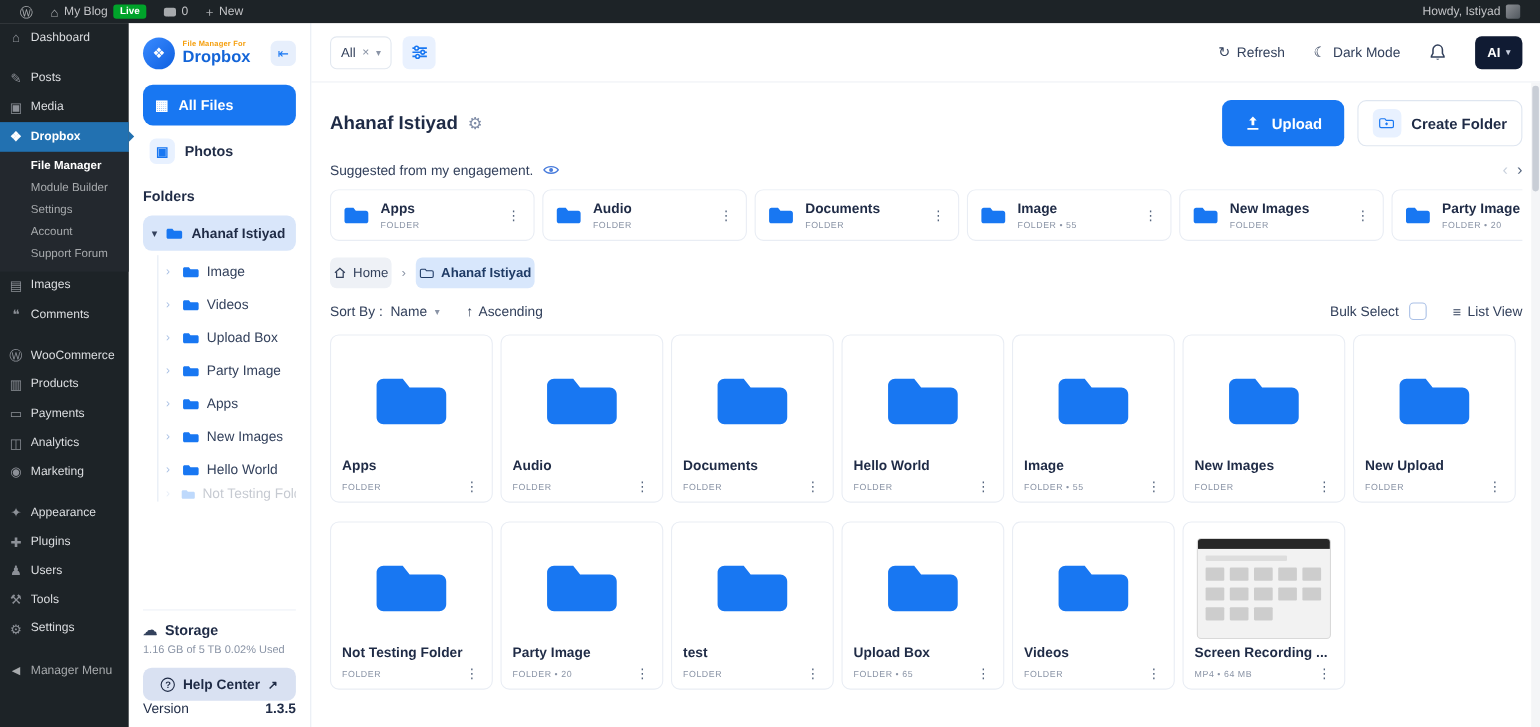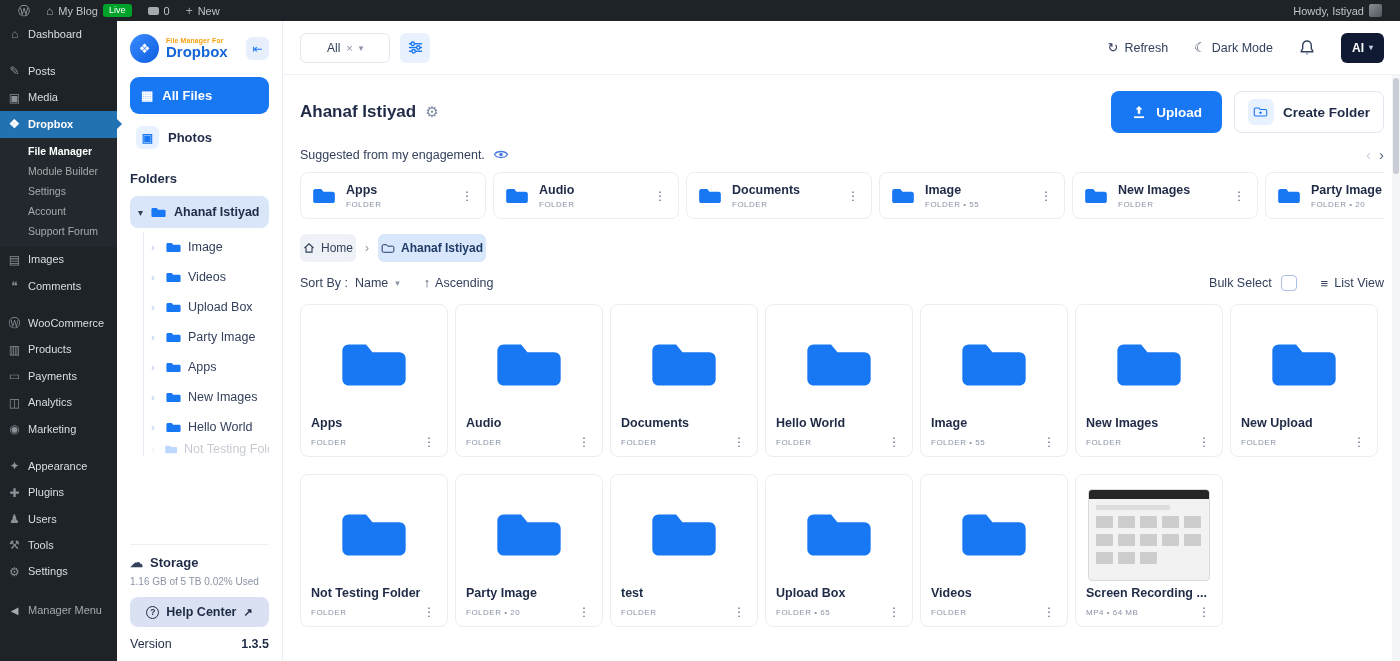--- a/index.html
+++ b/index.html
@@ -4,21 +4,21 @@
 <style>
   *{margin:0;padding:0;box-sizing:border-box;}
   html,body{width:1400px;height:661px;overflow:hidden;background:#fff;
     font-family:"Liberation Sans",sans-serif;color:#1f2b46;}
 
   
   .admin-bar{position:absolute;top:0;left:0;width:1400px;height:21px;background:#1d2327;
     color:#c3c4c7;display:flex;align-items:center;font-size:11px;padding:0 10px;z-index:60;}
   .ab-item{display:flex;align-items:center;gap:5px;padding:0 8px;height:100%;cursor:default;white-space:nowrap;}
   .ab-glyph{font-size:12px;line-height:1;color:#a7aaad;}
-  .live-badge{background:#00a32a;color:#fff;font-size:9px;font-weight:normal;border-radius:3px;padding:1px 6px;line-height:1.3;}
+  .live-badge{background:#00a32a;color:#fff;font-size:9px;font-weight:bold;border-radius:3px;padding:1px 6px;line-height:1.3;}
   .ab-bubble{width:11px;height:8px;background:#a7aaad;border-radius:2px;display:inline-block;position:relative;}
   .ab-bubble::after{content:'';position:absolute;left:2px;bottom:-3px;border:3px solid transparent;border-top-color:#a7aaad;border-left-width:2px;border-right-width:2px;}
   .ab-spacer{flex:1;}
   .ab-avatar{width:13px;height:13px;border-radius:2px;background:linear-gradient(135deg,#8c8f94,#50575e);}
 
   
   .wp-sidebar{position:absolute;top:21px;left:0;width:117px;height:640px;background:#1d2327;
     font-size:11px;z-index:10;overflow:visible;}
   .wp-item{display:flex;align-items:center;gap:7px;padding:6px 8px;color:#dcdee1;position:relative;cursor:pointer;line-height:1.2;}
   .wp-item .glyph{width:13px;text-align:center;color:#8c9097;font-size:12px;flex:0 0 13px;}
@@ -62,28 +62,28 @@
   .tree-row.faded{opacity:.28;height:14px;}
   .sidebar-bottom{margin-top:auto;border-top:1px solid #edf1f7;padding-top:10px;}
   .storage-row{display:flex;align-items:center;gap:7px;font-size:13px;font-weight:bold;color:#1f2b46;}
   .storage-row .glyph{font-size:13px;color:#33415c;}
   .storage-usage{margin-top:6px;font-size:10px;color:#8a94a6;}
   .help-btn{margin-top:10px;height:30px;background:#d9e1f2;border-radius:8px;display:flex;align-items:center;
     justify-content:center;gap:7px;font-size:12.5px;font-weight:bold;color:#1f2b46;cursor:pointer;}
   .help-q{width:13px;height:13px;border:1.3px solid #1f2b46;border-radius:50%;font-size:8.5px;font-weight:bold;
     display:flex;align-items:center;justify-content:center;}
   .help-ext{font-size:11px;}
-  .version-row{margin-top:10px;display:flex;justify-content:space-between;font-size:12.5px;color:#1f2b46;}
+  .version-row{display:flex;justify-content:space-between;font-size:12.5px;color:#1f2b46;}
   .version-value{font-weight:bold;}
 
   
   .main{position:absolute;top:21px;left:283px;width:1117px;height:640px;background:#fff;}
   .topbar{height:54px;border-bottom:1px solid #eef1f6;display:flex;align-items:center;padding:0 16px 0 17px;gap:10px;}
   .filter-chip{height:30px;border:1px solid #e2e8f0;border-radius:6px;display:flex;align-items:center;gap:6px;
-    padding:0 26px;font-size:12px;color:#33415c;cursor:pointer;justify-content:center;}
+    padding:0 9px;font-size:12px;color:#33415c;cursor:pointer;justify-content:center;}
   .chip-x{color:#8a94a6;font-size:11px;}
   .chip-chev{color:#8a94a6;font-size:9px;}
   .search-box{width:332px;height:32px;border:1px solid #e2e8f0;border-radius:6px;display:flex;align-items:center;
     gap:7px;padding:0 10px;}
   .search-box input{border:none;outline:none;flex:1;font-size:12px;color:#33415c;font-family:"Liberation Sans",sans-serif;background:transparent;}
   .search-box input::placeholder{color:#a7b0bf;}
   .filter-btn{width:30px;height:30px;background:#e9f1fe;border-radius:6px;display:flex;align-items:center;
     justify-content:center;cursor:pointer;}
   .tb-spacer{flex:1;}
   .tb-link{display:flex;align-items:center;gap:6px;font-size:12.5px;color:#33415c;cursor:pointer;white-space:nowrap;}

